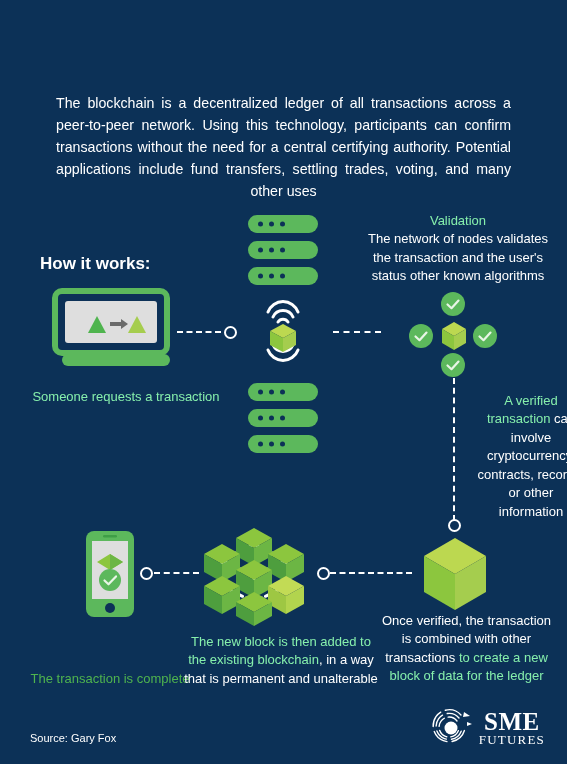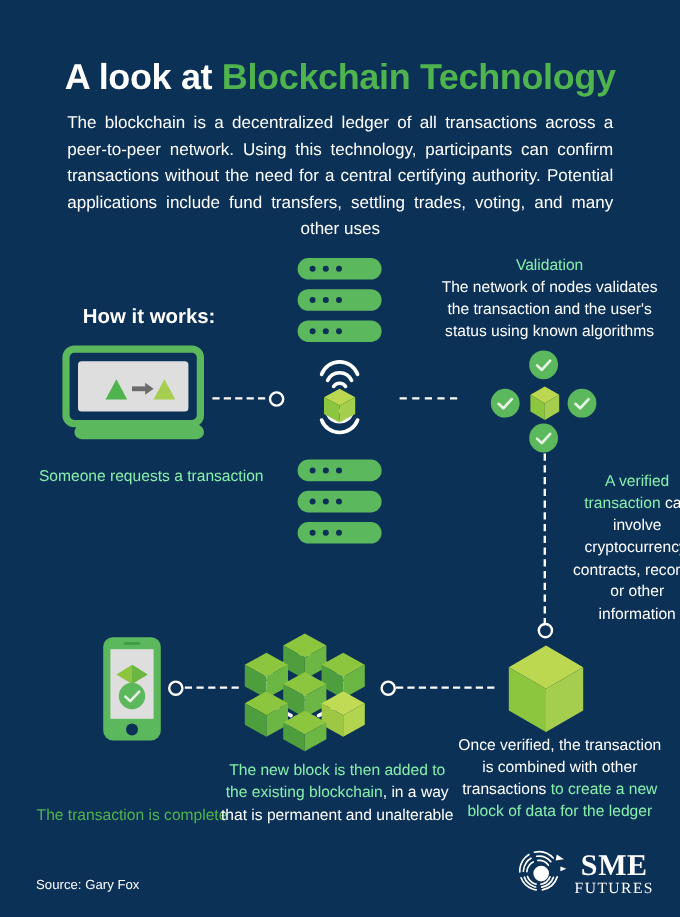--- a/index.html
+++ b/index.html
@@ -43,21 +43,21 @@
     font-size: 14.2px;
     line-height: 1.55;
     text-align: justify;
     text-align-last: center;
     color: #ffffff;
   }
 
   
   .howworks {
     position: absolute;
-    left: 69px;
+    left: 40px;
     top: 254px;
     font-size: 17px;
     font-weight: bold;
     color: #ffffff;
   }
 
   .cap {
     position: absolute;
     text-align: center;
     font-size: 13px;
@@ -155,23 +155,20 @@
     display: block;
     font-size: 13px;
     letter-spacing: 1.2px;
   }
 </style>
 </head>
 <body>
 
 <div class="stage">
 
-  <div class="title">
-    <span>A look at </span><span class="green">Blockchain Technology</span>
-  </div>
 
   <div class="intro">The blockchain is a decentralized ledger of all transactions across a peer-to-peer network. Using this technology, participants can confirm transactions without the need for a central certifying authority. Potential applications include fund transfers, settling trades, voting, and many other uses</div>
 
   <div class="howworks">How it works:</div>
 
   <svg class="gfx" style="left:52px; top:288px;" width="126" height="78" viewBox="0 0 126 78">
     <rect x="3" y="3" width="112" height="62" rx="7" fill="none" stroke="#5cb85c" stroke-width="6"></rect>
     <rect x="13" y="13" width="92" height="42" rx="3" fill="#dedede"></rect>
     <polygon points="36,45 45,28 54,45" fill="#4fb44e"></polygon>
     <polygon points="76,45 85,28 94,45" fill="#a5cd4e"></polygon>
@@ -246,21 +243,21 @@
   </div>
 
   <div class="dash-h" style="left:333px; top:331px; width:48px;"></div>
 
   <div class="cap" id="cap-request">
     <span class="g">Someone requests a transaction</span><br>
   </div>
 
   <div class="cap" id="cap-validation">
     <span class="g">Validation</span><br>
-    <span>The network of nodes validates the transaction and the user's status using known algorithms</span>
+    <span>The network of nodes validates the transaction and the user's status other known algorithms</span>
   </div>
 
   <div class="check" style="left:441px; top:292px;">
     <svg width="24" height="24" viewBox="0 0 24 24">
         <path d="M6.5 12.5 L10.5 16.2 L17.5 8.6" fill="none" stroke="#e8f5e6" stroke-width="2.2" stroke-linecap="round" stroke-linejoin="round"></path>
       </svg>
   </div>
   <div class="check" style="left:409px; top:324px;">
     <svg width="24" height="24" viewBox="0 0 24 24">
         <path d="M6.5 12.5 L10.5 16.2 L17.5 8.6" fill="none" stroke="#e8f5e6" stroke-width="2.2" stroke-linecap="round" stroke-linejoin="round"></path>

